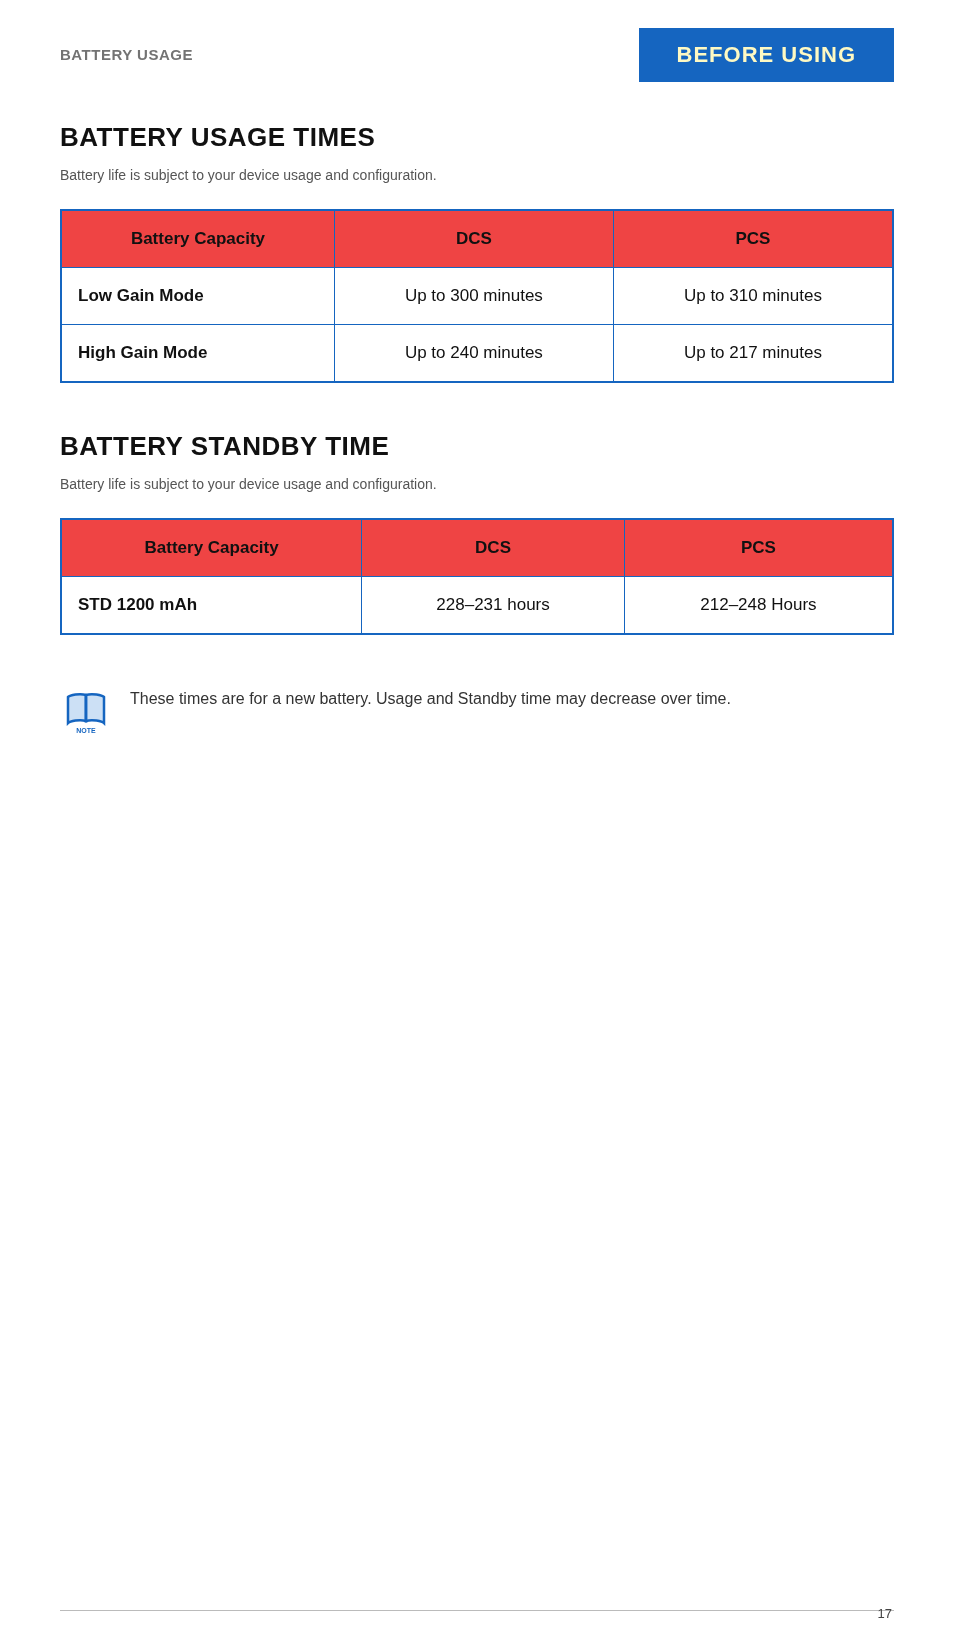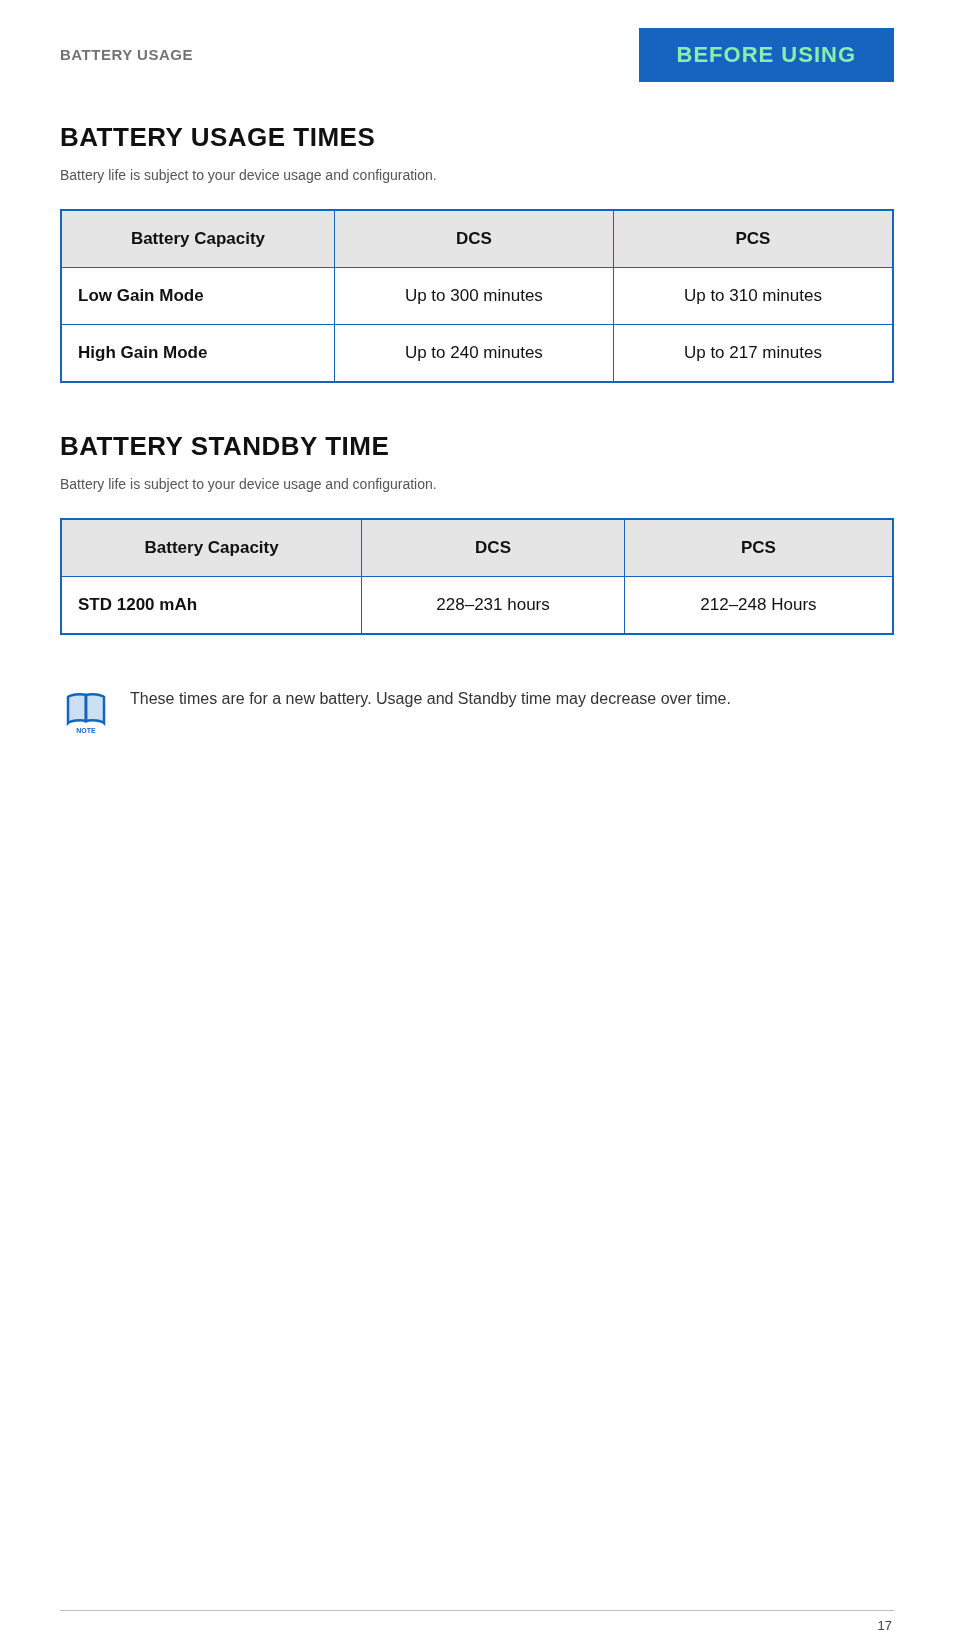--- a/index.html
+++ b/index.html
@@ -30,21 +30,21 @@
     .battery-usage-label {
       color: #737373;
       font-weight: bold;
       font-size: 15px;
       letter-spacing: 0.5px;
       text-transform: uppercase;
     }
 
     .before-using-badge {
       background-color: #1565c0;
-      color: #86efac;
+      color: #fef9c3;
       font-weight: bold;
       font-size: 22px;
       letter-spacing: 1px;
       text-transform: uppercase;
       padding: 14px 38px;
       text-align: center;
     }
 
     .main-content {
       padding: 40px 60px 60px 60px;
@@ -75,21 +75,21 @@
     .data-table td {
       border: 1.5px solid #1565c0;
       padding: 18px 16px;
       text-align: center;
       font-size: 17px;
       color: #111111;
     }
 
     .data-table thead tr th {
       font-weight: bold;
-      background: #e5e5e5;
+      background: #ef4444;
     }
 
     .data-table tbody tr td:first-child {
       font-weight: bold;
       text-align: left;
     }
 
     .data-table tbody tr td {
       font-weight: normal;
     }
@@ -118,21 +118,21 @@
       position: absolute;
       bottom: 36px;
       left: 60px;
       right: 60px;
       height: 1px;
       background: #bbbbbb;
     }
 
     .footer-page {
       position: absolute;
-      bottom: 14px;
+      bottom: 26px;
       right: 62px;
       font-size: 13px;
       color: #444444;
       text-align: right;
     }
   </style>
 </head>
 <body>
 
 <div class="header">

